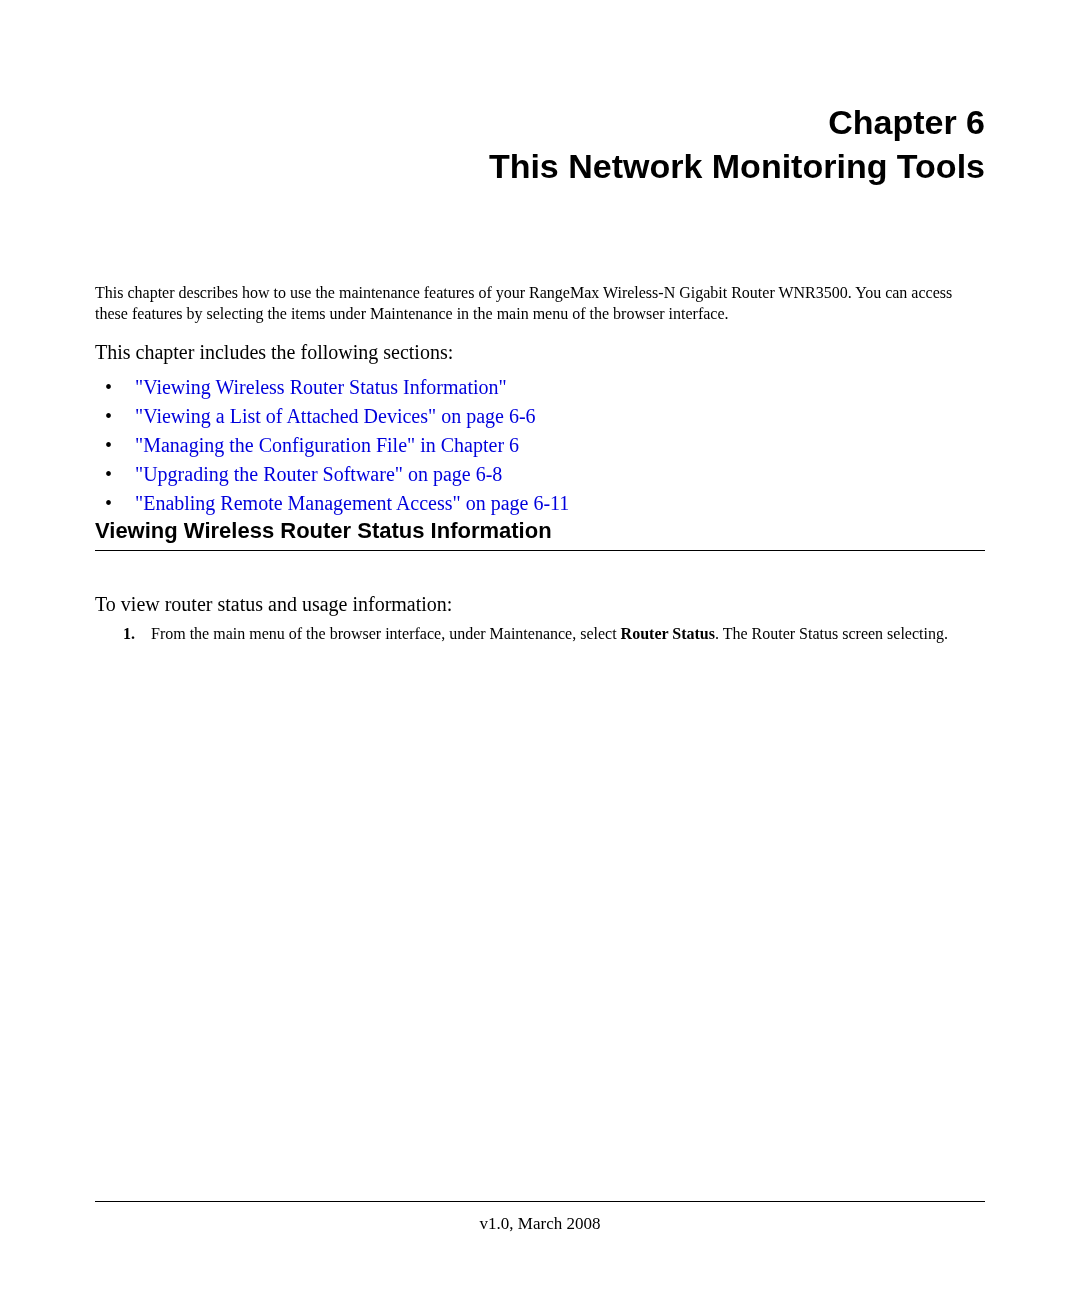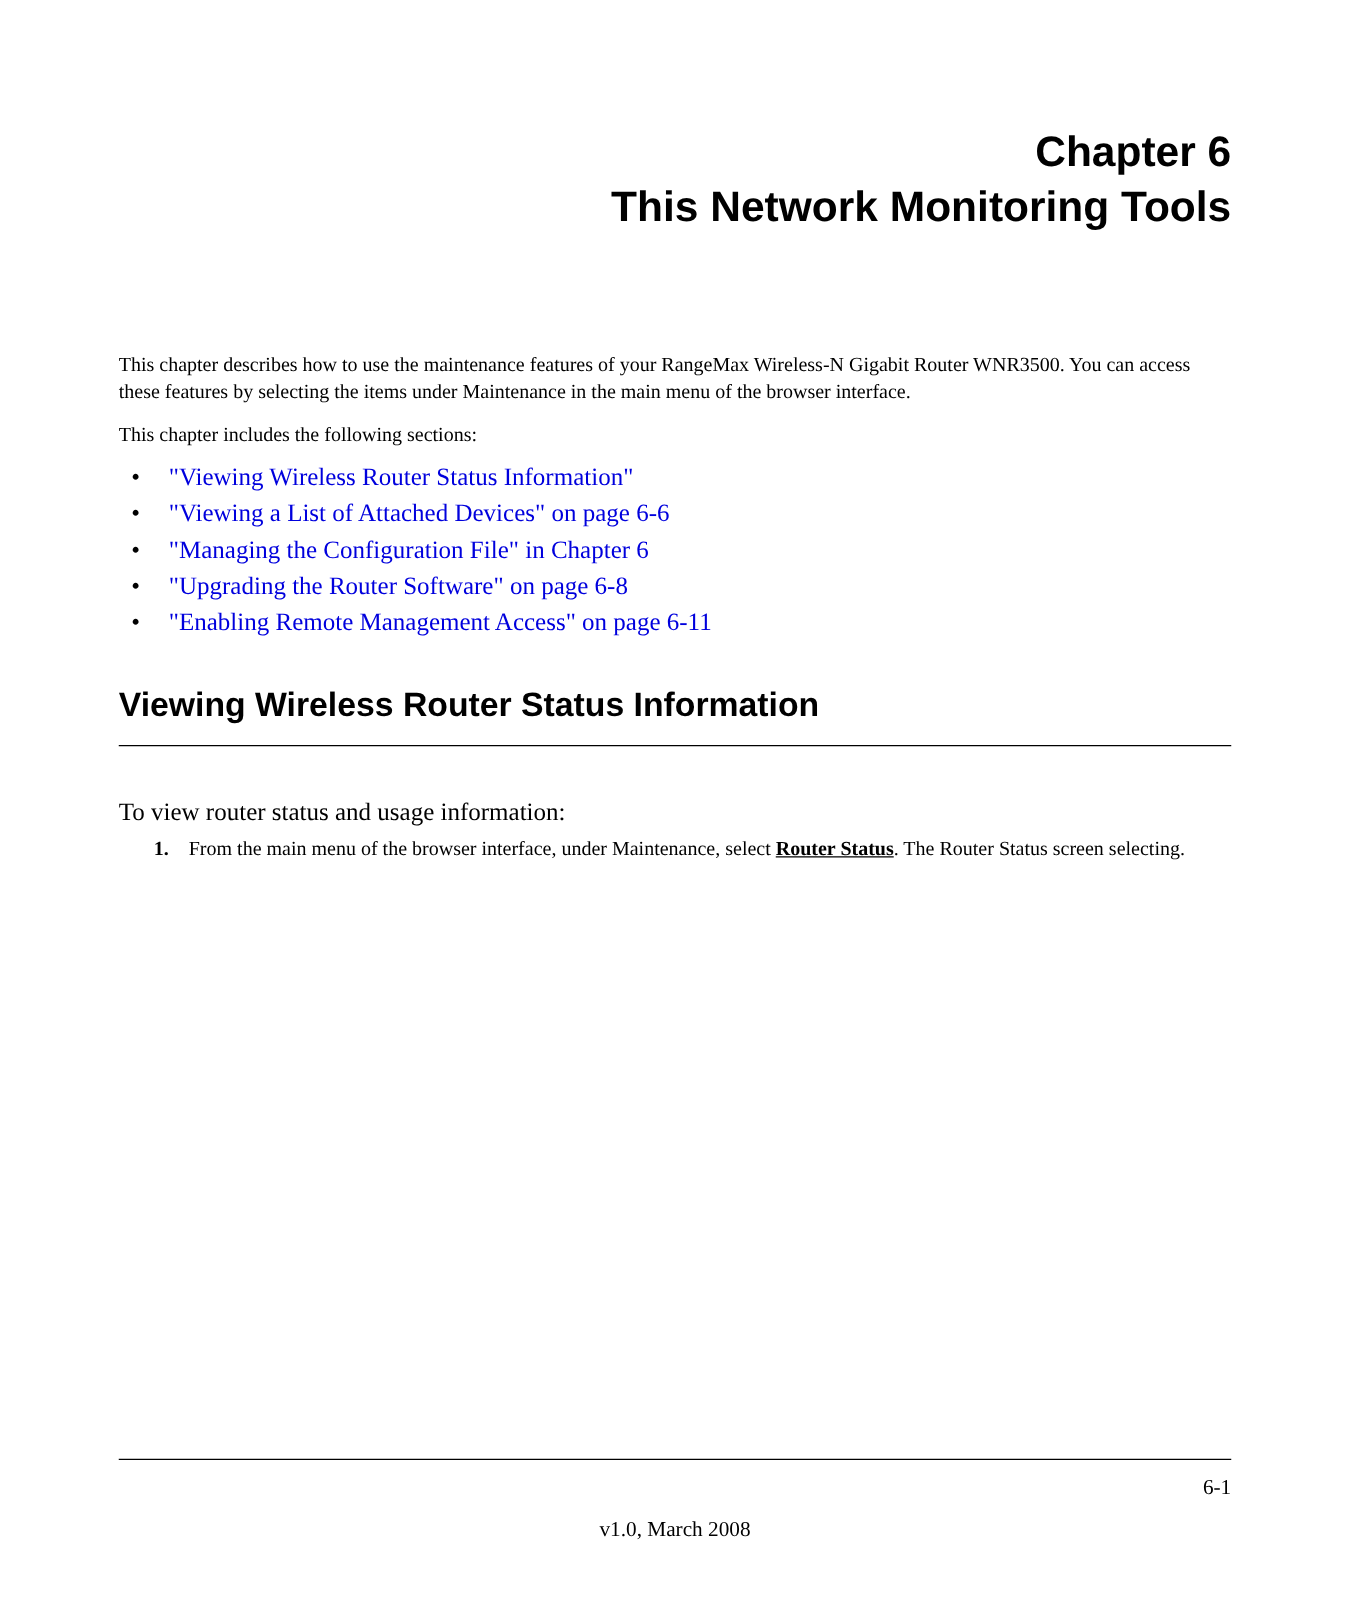--- a/index.html
+++ b/index.html
@@ -23,21 +23,21 @@
       font-size: 34px;
       line-height: 1.3;
       margin-bottom: 95px;
     }
     .intro-paragraph {
       font-size: 16px;
       line-height: 1.3;
       margin-bottom: 14px;
     }
     .sections-intro {
-      font-size: 16px;
+      font-size: 20px;
       line-height: 1.3;
       margin-bottom: 8px;
     }
     .toc-list {
       list-style: none;
       padding-left: 22px;
     }
     .toc-list li {
       font-size: 20px;
       line-height: 1.45;
@@ -48,40 +48,38 @@
       content: "•";
       position: absolute;
       left: -12px;
     }
     .toc-link {
       color: #0000dd;
     }
     .section-heading {
       font-family: Arial, Helvetica, sans-serif;
       font-weight: bold;
-      font-size: 27px;
-      margin-top: 36px;
-      padding-bottom: 16px;
+      font-size: 22px;
+      padding-bottom: 6px;
       border-bottom: 1.5px solid #000000;
       margin-bottom: 40px;
     }
     .body-text {
       font-size: 20px;
       line-height: 1.3;
       margin-bottom: 8px;
     }
     .ordered-list {
       padding-left: 28px;
     }
     .ordered-marker {
       font-weight: bold;
     }
     .bold-inline {
       font-weight: bold;
-      text-decoration: underline;
     }
     .footer {
       position: absolute;
       bottom: 62px;
       left: 95px;
       right: 95px;
       border-top: 1px solid #000000;
       padding-top: 12px;
     }
     .page-number {
@@ -121,15 +119,14 @@
 <div class="ordered-list">
   <div style="display:flex;">
     <span class="ordered-marker" style="min-width:28px;">1.</span>
     <span>
       <span>From the main menu of the browser interface, under Maintenance, select </span><span class="bold-inline">Router Status</span><span>. The Router Status screen selecting.</span>
     </span>
   </div>
 </div>
 
 <div class="footer">
-  <div class="page-number">6-1</div>
   <div class="version-line">v1.0, March 2008</div>
 </div>
 
 </body></html>

